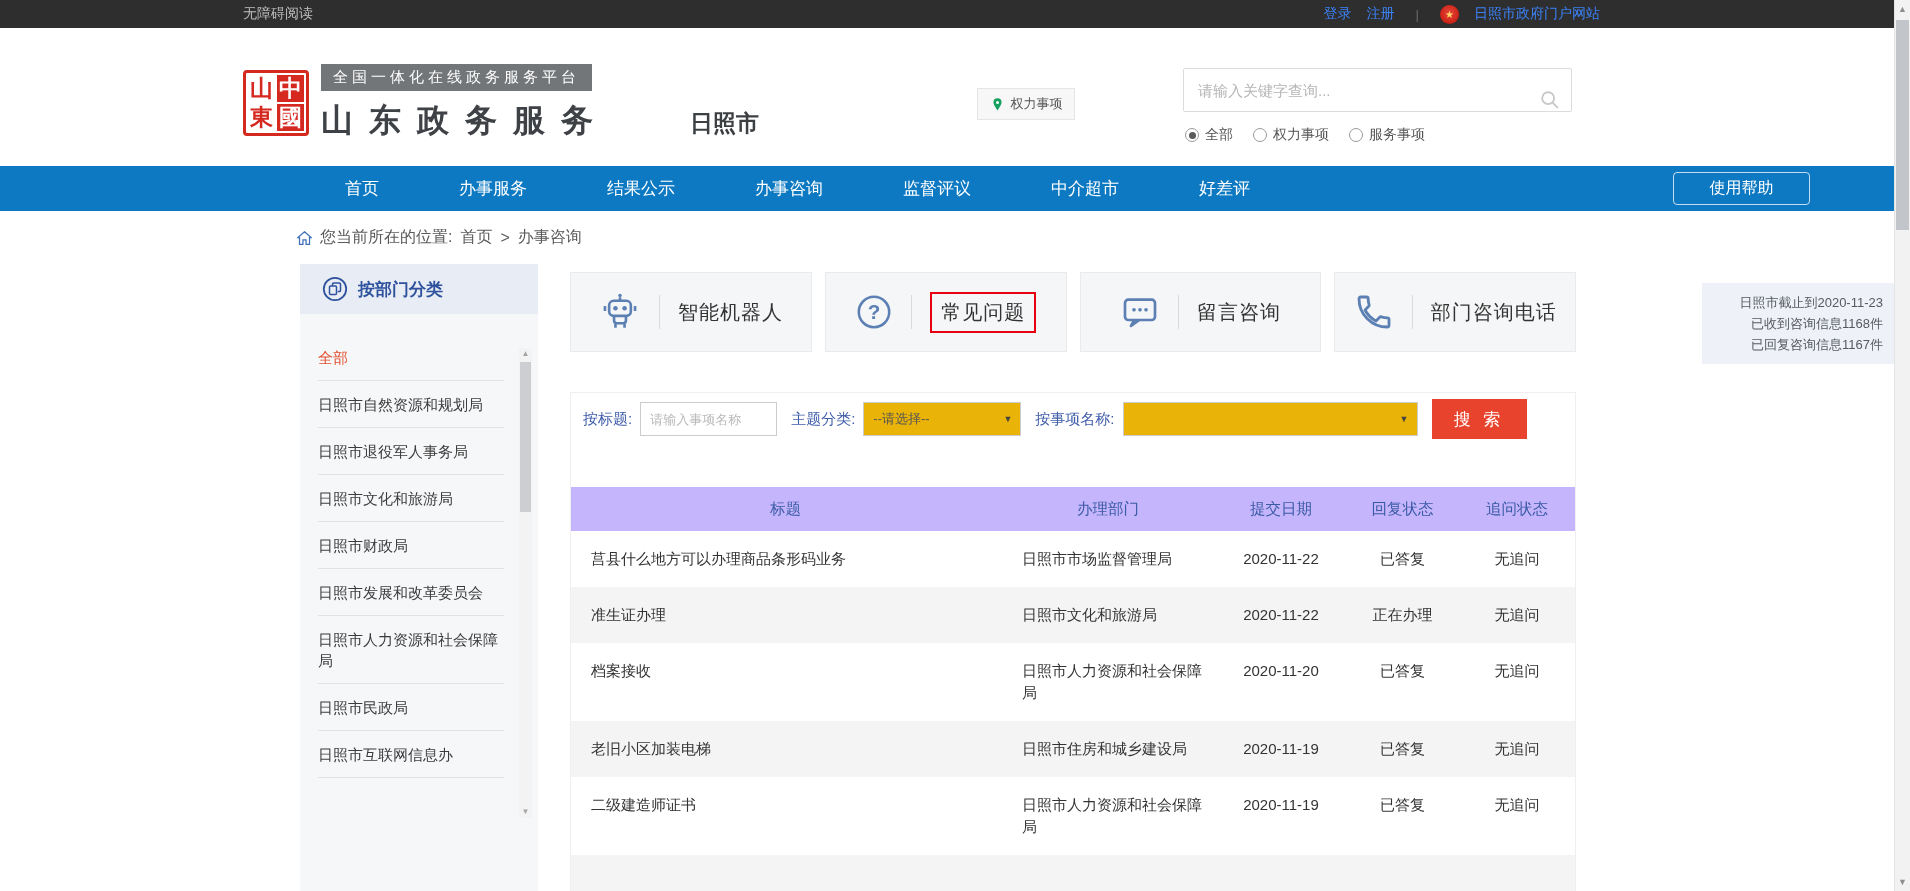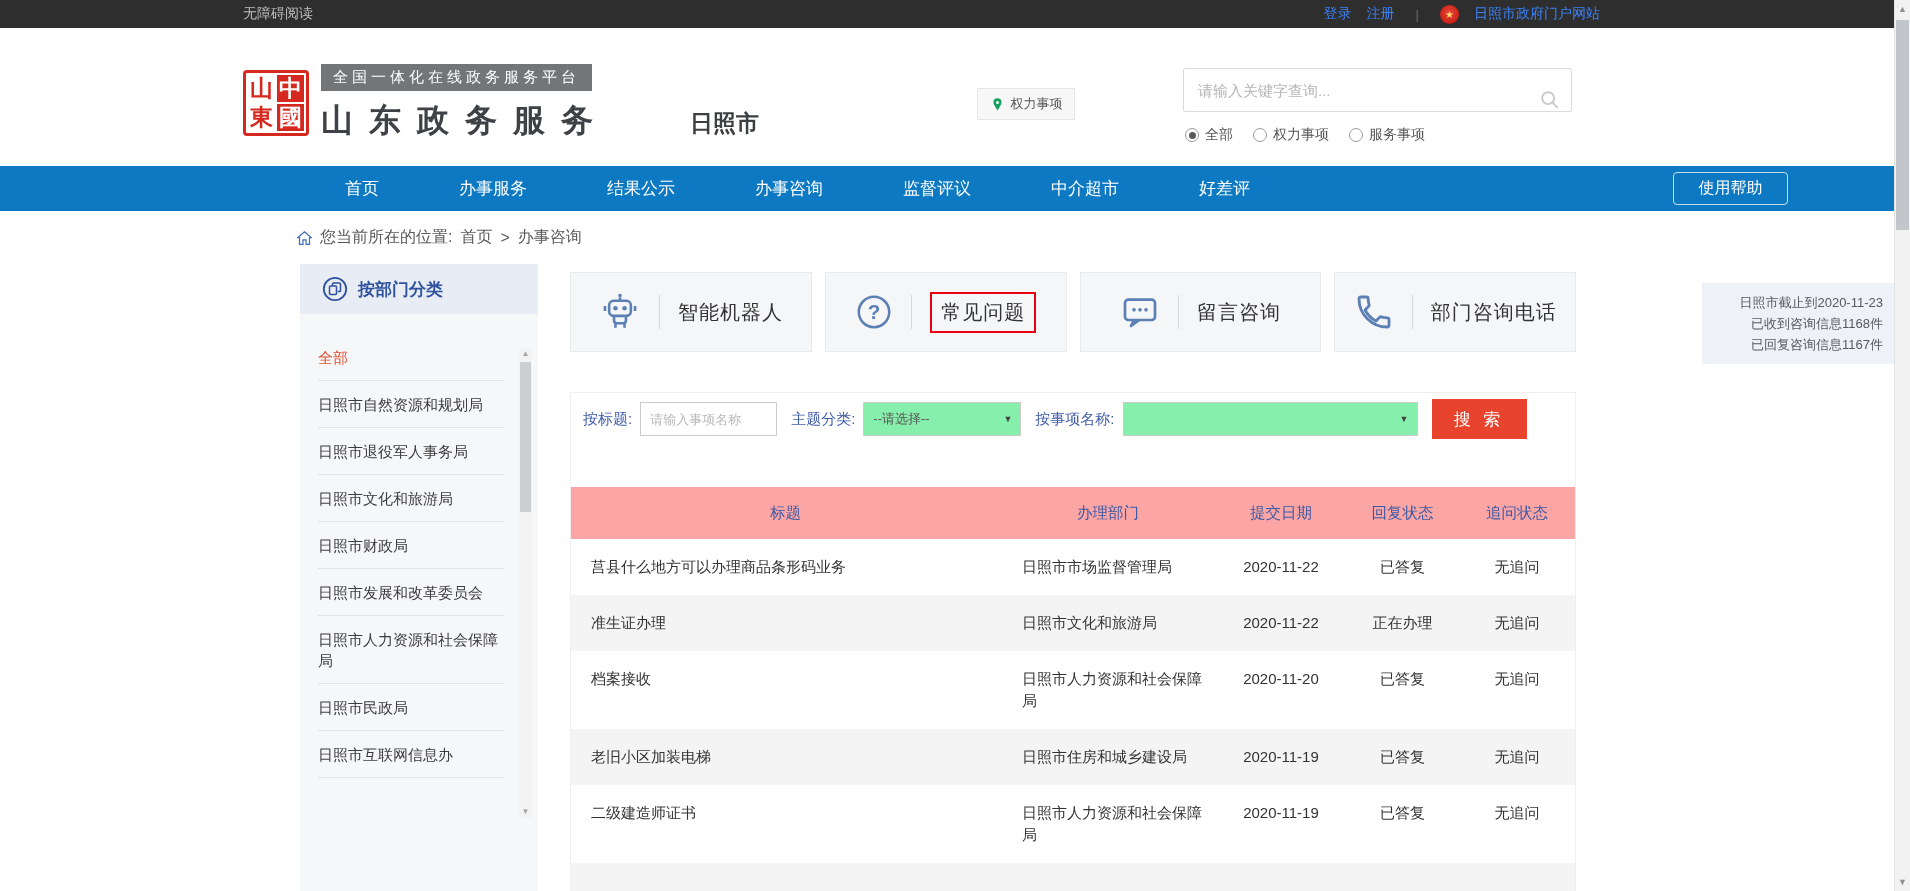--- a/index.html
+++ b/index.html
@@ -45,21 +45,21 @@
                font-size:14px; color:#555; }
   .scope { display:flex; align-items:center; gap:6px; cursor:pointer; }
   .radio { width:14px; height:14px; border-radius:50%; border:1px solid #9b9b9b; background:#fff;
            display:inline-flex; align-items:center; justify-content:center; }
   .radio.sel::after { content:''; width:7px; height:7px; border-radius:50%; background:#5a5a5a; }
 
   
   .navbar { position:absolute; left:0; top:166px; width:1910px; height:45px; background:#0d79c2; }
   .nav-list { display:flex; gap:80px; padding-left:345px; height:45px; align-items:center; }
   .nav-item { color:#fff; font-size:17px; cursor:pointer; white-space:nowrap; }
-  .nav-help { position:absolute; left:1673px; top:6px; width:115px; height:33px; border:1px solid rgba(255,255,255,.75);
+  .nav-help { position:absolute; left:1673px; top:6px; width:137px; height:33px; border:1px solid rgba(255,255,255,.75);
               border-radius:4px; color:#fff; font-size:16px; display:flex; align-items:center; justify-content:center;
               cursor:pointer; background:transparent; }
 
   
   .breadcrumb { position:absolute; left:0; top:211px; width:1910px; height:53px; display:flex; align-items:center;
                 padding-left:297px; font-size:16px; color:#595959; gap:8px; }
   .breadcrumb .bc-link { cursor:pointer; }
 
   
   .sidebar { position:absolute; left:300px; top:264px; width:238px; height:627px; background:#f6f7f9; }
@@ -93,31 +93,31 @@
 
   
   .panel { position:absolute; left:570px; top:392px; width:1006px; height:499px;
            border:1px solid #efeff1; border-bottom:none; background:#fff; }
   .filterbar { height:52px; display:flex; align-items:center; padding-left:12px; }
   .flabel { font-size:15px; color:#3f5ca9; margin-right:8px; white-space:nowrap; }
   .ftext { width:137px; height:34px; border:1px solid #ccc; padding:0 9px; font-size:13px; color:#333;
            outline:none; font-family:inherit; }
   .ftext::placeholder { color:#b9b9b9; }
   .fsel { height:34px; border:1px solid #ccc; display:flex; align-items:center; padding:0 9px;
-          font-size:13px; color:#555; cursor:pointer; position:relative; background:#86efac; }
+          font-size:13px; color:#555; cursor:pointer; position:relative; background:#eab308; }
   .fsel .caret { position:absolute; right:8px; font-size:9px; color:#444; }
   .fsel.cat { width:158px; margin-right:14px; }
   .fsel.name { width:295px; margin-right:14px; }
   .ml14 { margin-left:14px; }
   .search-btn { width:95px; height:40px; background:#e8432d; color:#fff; font-size:17px; border:none;
                 cursor:pointer; letter-spacing:4px; margin-left:0; font-family:inherit; }
 
   .table { margin-top:42px; width:1004px; }
   .t-header, .t-row { display:grid; grid-template-columns:429px 216px 130px 113px 116px; }
-  .t-header { height:52px; background:#fca5a5; align-items:center; }
+  .t-header { height:44px; background:#c4b5fd; align-items:center; }
   .t-header div { font-size:15.5px; color:#3b5aa5; text-align:center; }
   .t-row { background:#fff; }
   .t-row:nth-child(odd) { background:#f4f4f4; }  
   .t-row > div { font-size:15px; color:#333; padding:17px 0; text-align:center; line-height:22px; }
   .t-row .c-title { text-align:left; padding-left:20px; cursor:pointer; }
   .t-row .c-dept { text-align:left; padding-left:22px; padding-right:12px; }
   .t-row.partial { height:56px; }
 
   
   .win-scroll { position:absolute; right:0; top:0; width:16px; height:891px; background:#f2f2f3;

